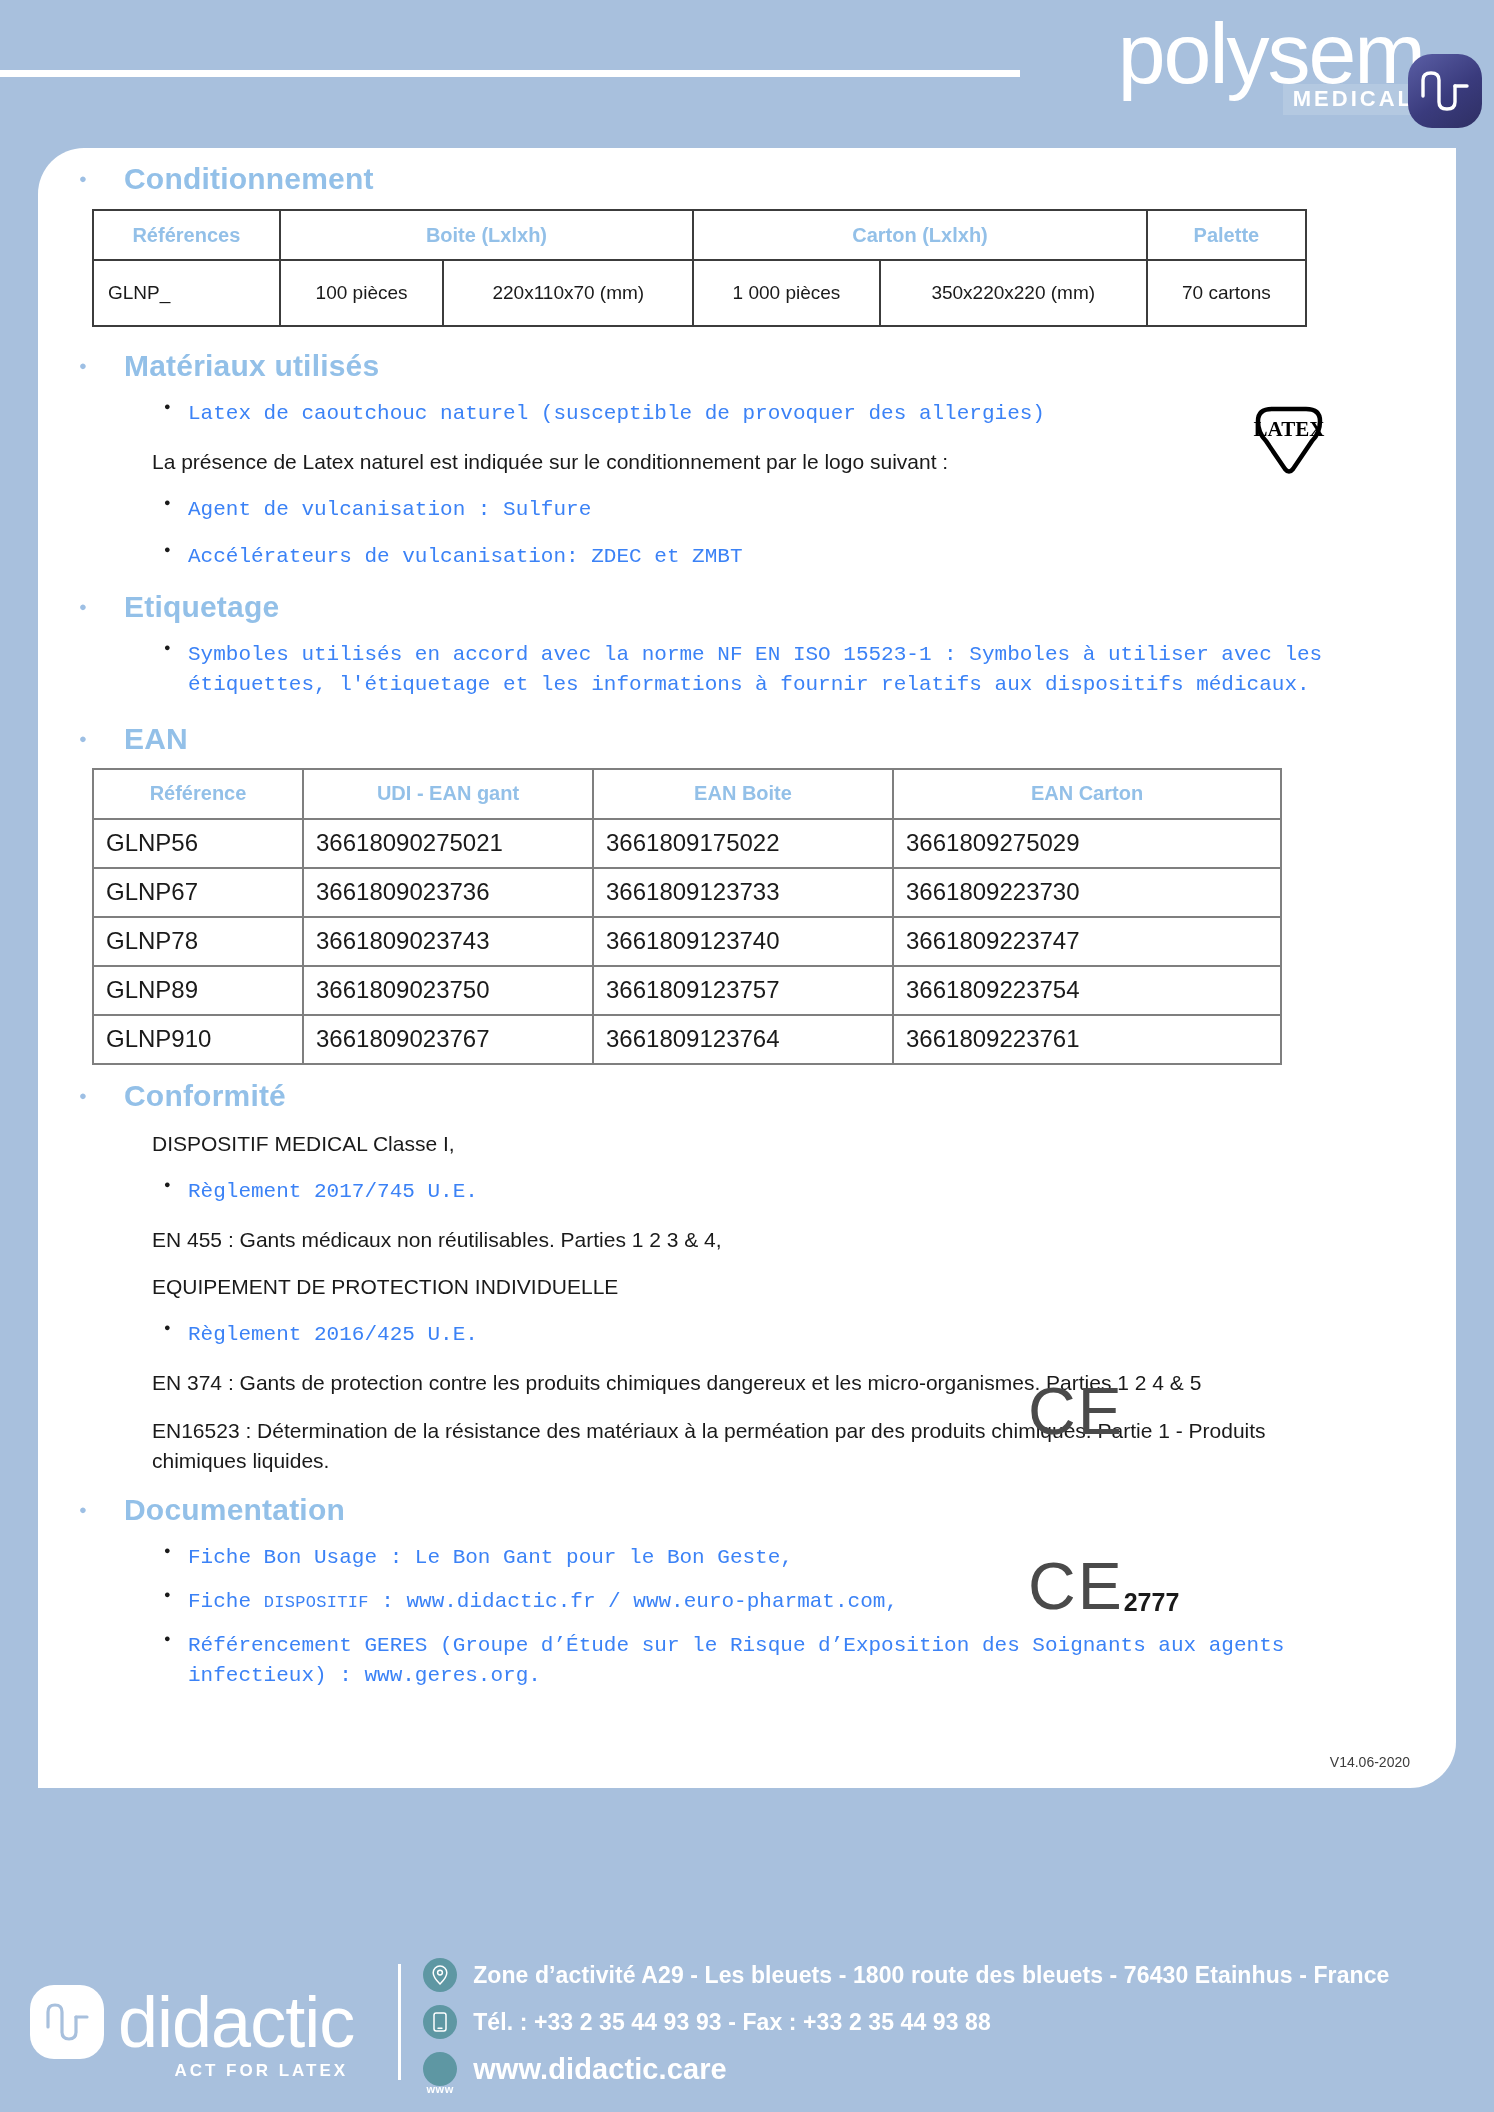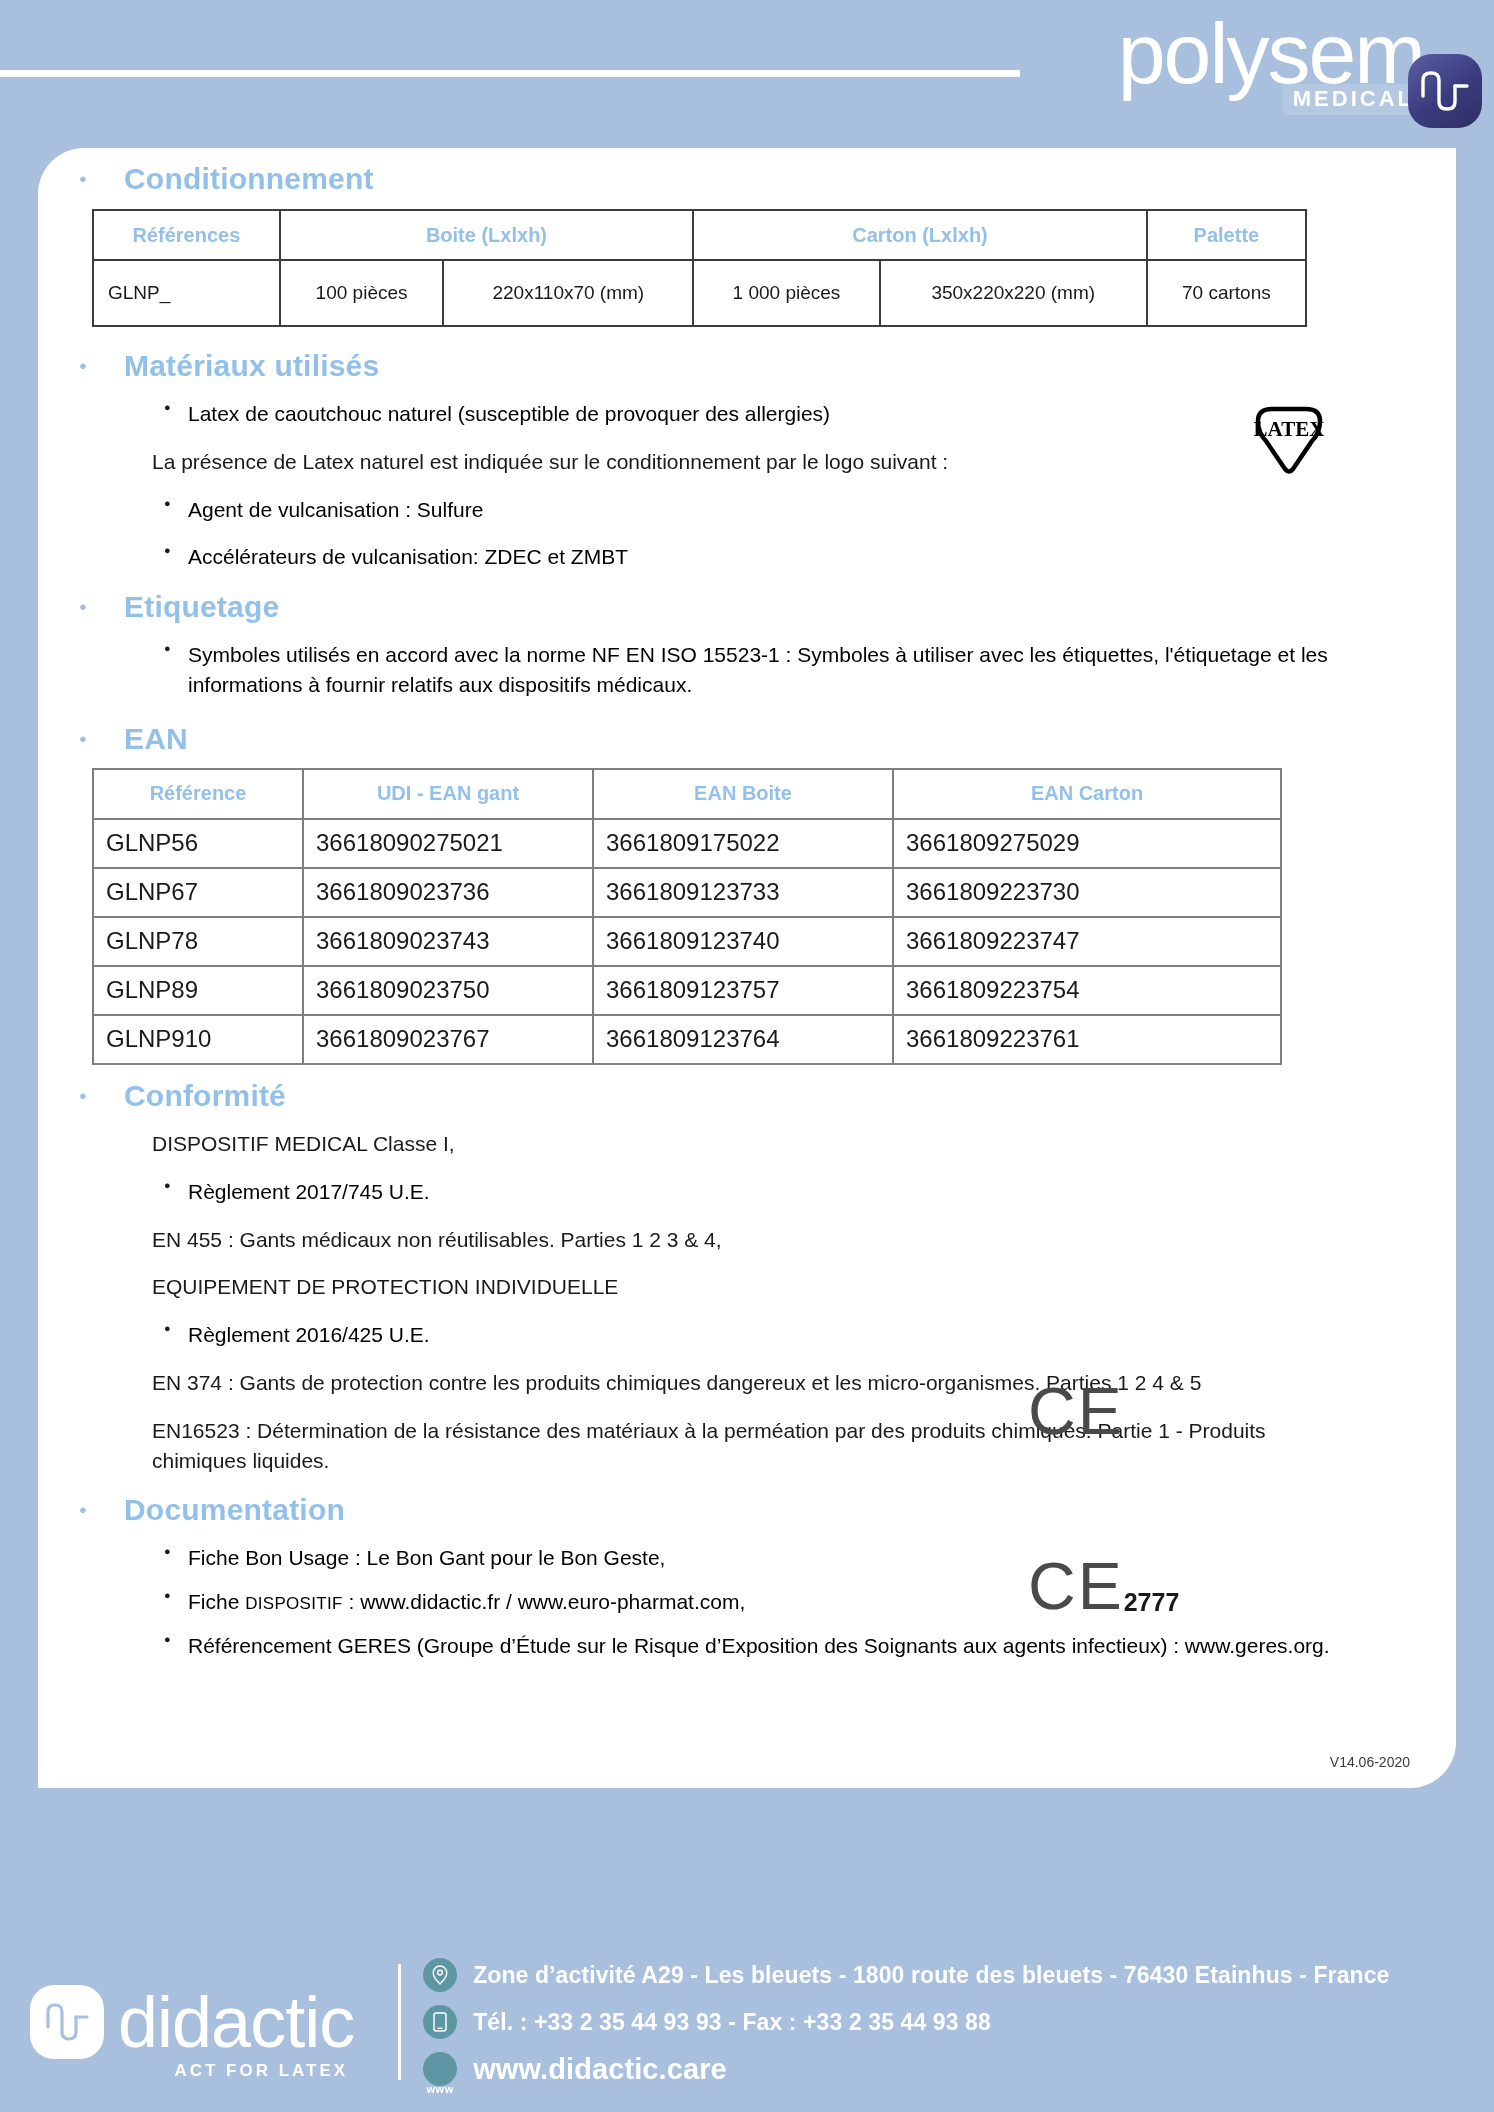--- a/index.html
+++ b/index.html
@@ -161,22 +161,23 @@
     height: 49px;
     text-align: left;
     font-size: 24px;
   }
   ul.bl { list-style: none; }
   ul.bl li {
     position: relative;
     padding-left: 36px;
     margin-bottom: 18px;
     font-size: 21px;
-    color: #000000;
+    color: #3b82f6;
     line-height: 1.42;
+    font-family: Liberation Mono, monospace;
   }
   ul.bl li::before {
     content: "\25CF";
     position: absolute;
     left: 12px;
     top: 1px;
     font-size: 11px;
     color: #1a1a1a;
   }
   .para {

